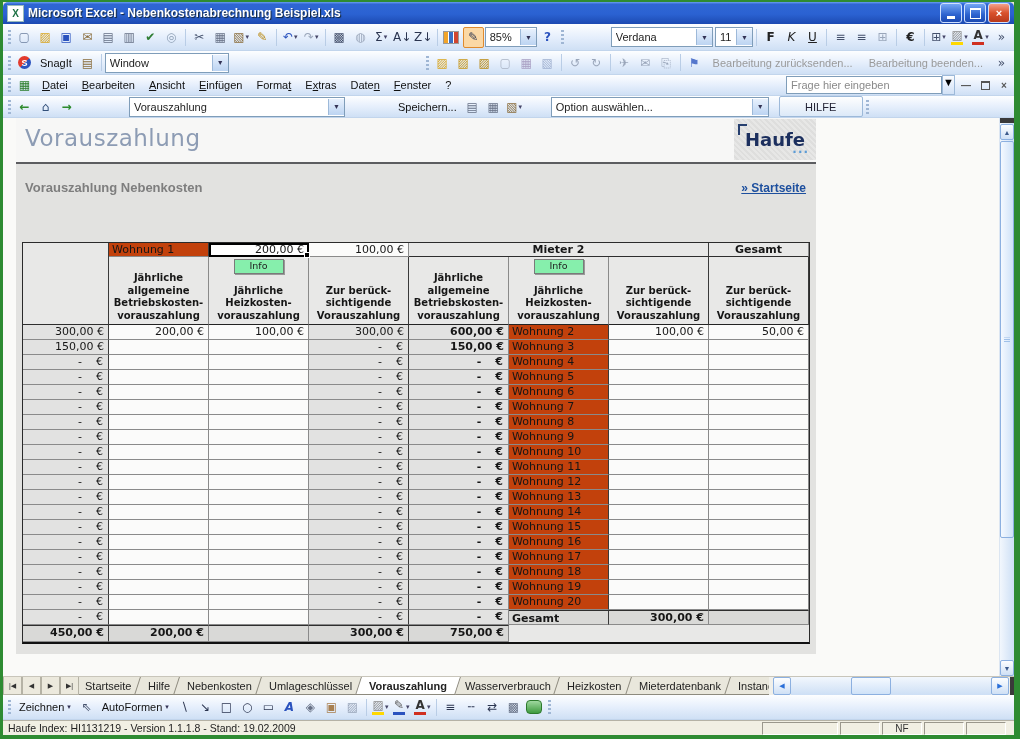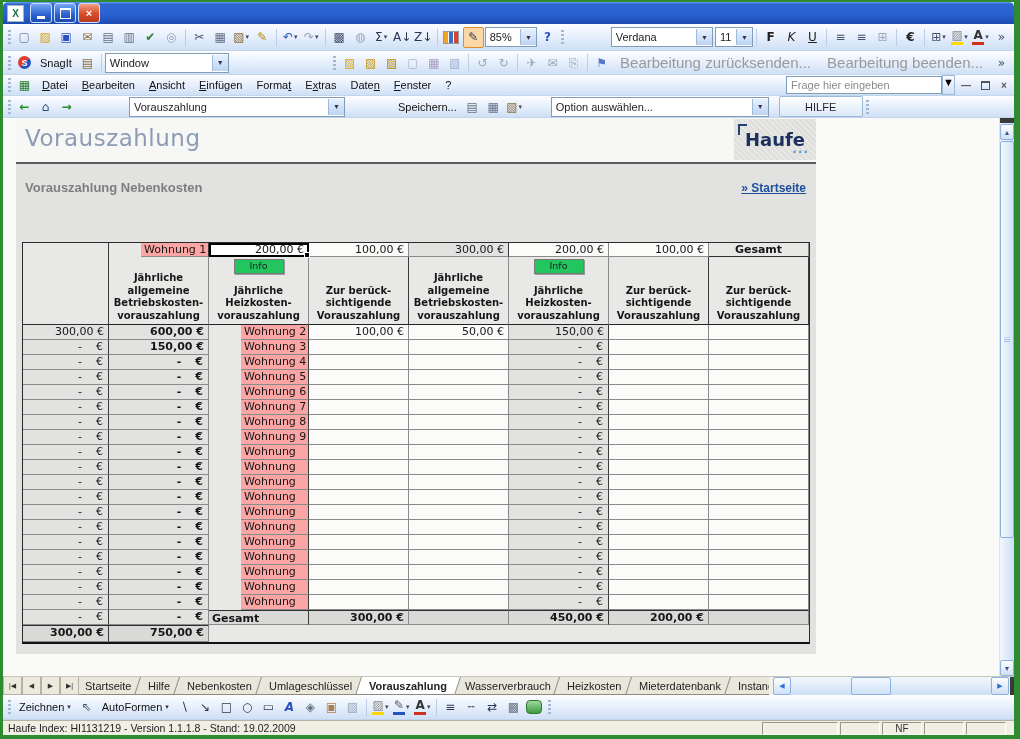--- a/index.html
+++ b/index.html
@@ -19,21 +19,21 @@
   .tbrow{display:flex;align-items:center;background:linear-gradient(180deg,#fdfeff 0%,#e6effc 50%,#cfe0f5 100%);border-bottom:1px solid #c2d5ec;padding:0 2px;}
   .grip{width:3px;height:14px;margin:0 3px;background:repeating-linear-gradient(180deg,#9fb6d4 0 2px,transparent 2px 4px);}
   .sep{width:1px;height:17px;background:#b9cde6;margin:0 3px;flex:0 0 1px;}
   .icon{min-width:19px;height:19px;display:flex;align-items:center;justify-content:center;margin:0 1px;border-radius:2px;position:relative;flex-direction:column;}
   .icon .g{font-family:"DejaVu Sans",sans-serif;font-size:12px;line-height:12px;}
   .icon .bar{width:12px;height:3px;margin-top:1px;}
   .icon .dd{font-size:7px;color:#446;margin-left:1px;}
   .icon.withdd{flex-direction:row;}
   .icon.active{background:#fbd8a5;border:1px solid #e08a2d;}
   .glyph-chart{width:14px;height:11px;border:1px solid #999;background:linear-gradient(90deg,#f2a429 0 4px,#fff 4px 5px,#3a6fc4 5px 9px,#fff 9px 10px,#d2452f 10px 13px);}
-  .tbtn{color:#9a9a9a;font-size:15px;padding:1px 7px;margin:8px 1px;white-space:nowrap;}
+  .tbtn{color:#9a9a9a;font-size:11px;padding:1px 7px;margin:8px 1px;white-space:nowrap;}
   .combo{background:#fff;border:1px solid #7f9db9;height:18px;display:flex;align-items:center;font-size:11px;padding-left:4px;color:#222;}
   .combo .val{flex:1;white-space:nowrap;overflow:hidden;}
   .combo .cdd{width:15px;height:16px;margin-left:2px;background:linear-gradient(180deg,#e8f1fd,#bcd4f2);border-left:1px solid #9db9d9;display:flex;align-items:center;justify-content:center;font-size:7px;color:#335;}
   .flatbtn{display:flex;align-items:center;justify-content:center;border:1px solid #9db9d9;border-radius:2px;background:linear-gradient(180deg,#fefefe,#dce9f8);height:19px;padding:0 10px;font-size:11px;color:#223;}
 
   
   .menurow{height:20px;flex:0 0 20px;}
   .menuitem{padding:2px 7px;color:#111;font-size:11px;white-space:nowrap;}
   .qbox{width:150px;height:16px;background:#fff;border:1px solid #7f9db9;color:#8a8a8a;font-size:11px;display:flex;align-items:center;padding-left:4px;margin-left:auto;}
   .smallwin{width:16px;height:15px;display:flex;align-items:center;justify-content:center;color:#555;font-weight:bold;font-size:10px;margin-left:3px;}
@@ -59,22 +59,22 @@
   .linkblue{color:#1d4f9e;font-weight:bold;font-size:12px;}
   .startseite{position:absolute;right:10px;top:17px;text-decoration:underline;}
 
   
   .xtable{position:absolute;left:6px;top:78px;display:grid;grid-template-columns:86px repeat(7,100px);grid-template-rows:14px 68px repeat(20,15px) 17px;background:#e8e8e7;border:1px solid #2b2b2b;border-bottom:2px solid #111;font-family:"DejaVu Sans",sans-serif;}
   .xc{border-right:1px solid #8a8a8a;border-bottom:1px solid #8a8a8a;font-size:11px;color:#161616;position:relative;overflow:visible;}
   .xc.bdark{border-right-color:#3a3a3a;}
   .corner{grid-row:1/3;background:#e8e8e7;border-bottom-color:#2e2e2e;}
   .ghead{background:#e8e8e7;font-weight:bold;text-align:center;line-height:13px;border-bottom-color:#2e2e2e;font-size:11px;}
   .subhead{background:#e8e8e7;font-weight:bold;font-size:10px;line-height:12.5px;text-align:center;display:flex;flex-direction:column;justify-content:flex-end;align-items:center;padding-bottom:2px;white-space:pre-line;border-bottom-color:#232323;}
-  .infobtn{position:absolute;top:2px;left:50%;transform:translateX(-50%);width:48px;height:13px;background:#22c55e;border:1px solid #7a7a7a;box-shadow:1px 1px 0 #999;font-size:9.5px;font-weight:normal;display:flex;align-items:center;justify-content:center;color:#222;}
-  .rlabel{background:#fca5a5;padding-left:3px;line-height:14px;margin-left:32px;}
+  .infobtn{position:absolute;top:2px;left:50%;transform:translateX(-50%);width:48px;height:13px;background:#86efac;border:1px solid #7a7a7a;box-shadow:1px 1px 0 #999;font-size:9.5px;font-weight:normal;display:flex;align-items:center;justify-content:center;color:#222;}
+  .rlabel{background:#c2410c;padding-left:3px;line-height:14px;}
   .c-in{background:#fbfbfa;}
   .c-calc{background:#e2e2e1;}
   .c-ges{background:#e2e2e1;font-weight:bold;}
   .num{text-align:right;padding-right:4px;line-height:14px;display:block;}
   .dashcell{display:flex;justify-content:flex-end;align-items:center;gap:14px;padding-right:5px;line-height:14px;}
   .trow{background:#d9d9d7;font-weight:bold;border-top:1px solid #2e2e2e;line-height:15px;}
   .trow.rlabel2{padding-left:3px;}
   .sel{outline:2px solid #000;outline-offset:-2px;background:#fff;z-index:3;}
   .sel::after{content:"";position:absolute;right:-2px;bottom:-2px;width:4px;height:4px;background:#000;border:1px solid #fff;z-index:4;}
 
@@ -111,20 +111,21 @@
   .scell{height:11px;border:1px solid;border-color:#9a978c #fff #fff #9a978c;margin-right:2px;display:flex;align-items:center;justify-content:center;font-size:10px;color:#333;padding:0 4px;}
 </style>
 </head>
 <body>
 
 <div class="frame">
   <div class="window">
 
     <div class="titlebar">
       <span class="xlicon">X</span>
+      <span class="apptitle">Microsoft Excel - Nebenkostenabrechnung Beispiel.xls</span>
       <span class="winbtn" style="align-items:flex-end;">
           <span style="width:8px;height:3px;background:#fff;margin-bottom:3px;"></span>
         </span>
       <span class="winbtn">
           <span class="maxi"></span>
         </span>
       <span class="winbtn close">×</span>
     </div>
 
     <div class="tbrow" style="height:26px;flex:0 0 26px;">
@@ -405,20 +406,21 @@
           <div class="sheet-title">Vorauszahlung</div>
           <div class="logo-box">
             <span class="logo-inner"><span class="brk"></span><span>Haufe</span><span class="dots">...</span></span>
           </div>
         </div>
         <div class="band-gray">
           <div class="subtitle">Vorauszahlung Nebenkosten</div>
           <a class="linkblue startseite">» Startseite</a>
           <div class="xtable" id="xtable">
               <div class="xc corner bdark"></div>
+              <div class="xc ghead bdark" style="grid-area: 1 / 5 / auto / 8;">Mieter 2</div>
               <div class="xc ghead" style="grid-area: 1 / 8 / auto / 9;">Gesamt</div>
               <div class="xc subhead" style="grid-row: 2;">Jährliche
 allgemeine
 Betriebskosten-
 vorauszahlung</div>
               <div class="xc subhead" style="grid-row: 2;">Jährliche
 Heizkosten-
 vorauszahlung<span class="infobtn">Info</span></div>
               <div class="xc subhead bdark" style="grid-row: 2;">Zur berück-
 sichtigende

